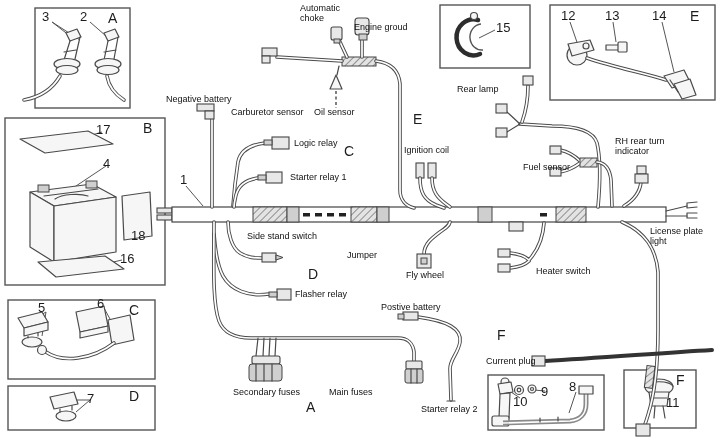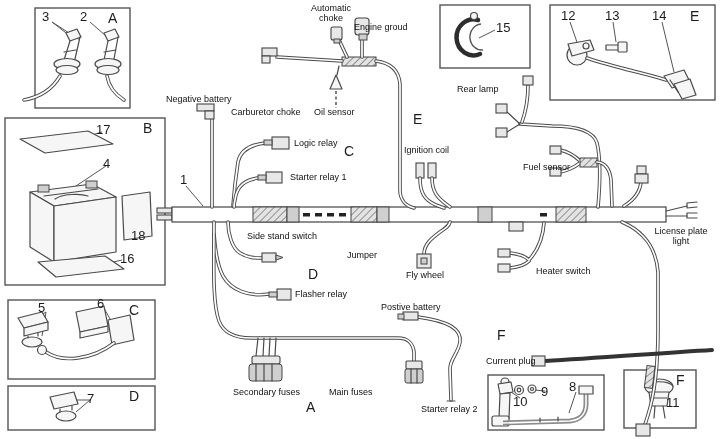--- a/index.html
+++ b/index.html
@@ -1,20 +1,20 @@
 <!DOCTYPE html>
 <html><head>
 <meta charset="utf-8">
 <style>
   html,body{margin:0;padding:0;background:#fff;}
   #stage{position:relative;width:720px;height:439px;background:#fff;overflow:hidden;
          font-family:"Liberation Sans",sans-serif;}
   #art{position:absolute;left:0;top:0;}
   .lbl{position:absolute;font-size:9px;line-height:1.15;color:#111;white-space:nowrap;}
-  .wrap{white-space:normal;text-align:center;}
+  .wrap{white-space:normal;text-align:left;}
   .num{position:absolute;font-size:13px;color:#1c1c1c;}
   .letter{position:absolute;font-size:14px;color:#1c1c1c;font-weight:500;}
 </style>
 </head>
 <body>
 
 <div id="stage">
 
 <svg id="art" width="720" height="439" viewBox="0 0 720 439">
   <defs>
@@ -289,36 +289,37 @@
     <rect class="cn" x="550" y="168" width="11" height="8"></rect>
 
     <path d="M545,361 C600,358 660,353 712,350" fill="none" stroke="#333" stroke-width="4" stroke-linecap="round"></path>
     <rect class="cn" x="532" y="356" width="13" height="10"></rect>
   </g>
 </svg>
 
 <div class="lbl wrap" style="left:300px;top:3px;width:62px;">Automatic choke</div>
 <div class="lbl" style="left:354px;top:22px;">Engine groud</div>
 <div class="lbl" style="left:166px;top:94px;">Negative battery</div>
-<div class="lbl" style="left:231px;top:107px;">Carburetor choke</div>
+<div class="lbl" style="left:231px;top:107px;">Carburetor sensor</div>
 <div class="lbl" style="left:314px;top:107px;">Oil sensor</div>
 <div class="lbl" style="left:294px;top:138px;">Logic relay</div>
 <div class="lbl" style="left:290px;top:172px;">Starter relay 1</div>
 <div class="lbl" style="left:247px;top:231px;">Side stand switch</div>
 <div class="lbl" style="left:347px;top:250px;">Jumper</div>
 <div class="lbl" style="left:406px;top:270px;">Fly wheel</div>
 <div class="lbl" style="left:295px;top:289px;">Flasher relay</div>
 <div class="lbl" style="left:381px;top:302px;">Postive battery</div>
 <div class="lbl" style="left:233px;top:387px;text-align:center;">Secondary fuses</div>
 <div class="lbl" style="left:329px;top:387px;">Main fuses</div>
 <div class="lbl" style="left:421px;top:404px;">Starter relay 2</div>
 <div class="lbl" style="left:474px;top:356px;margin-left:12px;">Current plug</div>
 <div class="lbl" style="left:457px;top:84px;">Rear lamp</div>
 <div class="lbl" style="left:404px;top:145px;">Ignition coil</div>
 <div class="lbl" style="left:498px;top:162px;padding-left:25px;">Fuel sensor</div>
+<div class="lbl wrap" style="left:615px;top:136px;width:72px;">RH rear turn indicator</div>
 <div class="lbl wrap" style="left:650px;top:226px;width:62px;">License plate light</div>
 <div class="lbl" style="left:536px;top:266px;">Heater switch</div>
 
 <div class="letter" style="left:344px;top:143px;">C</div>
 <div class="letter" style="left:308px;top:266px;">D</div>
 <div class="letter" style="left:413px;top:111px;">E</div>
 <div class="letter" style="left:306px;top:399px;">A</div>
 <div class="letter" style="left:497px;top:327px;">F</div>
 <div class="num" style="left:180px;top:172px;">1</div>
 

